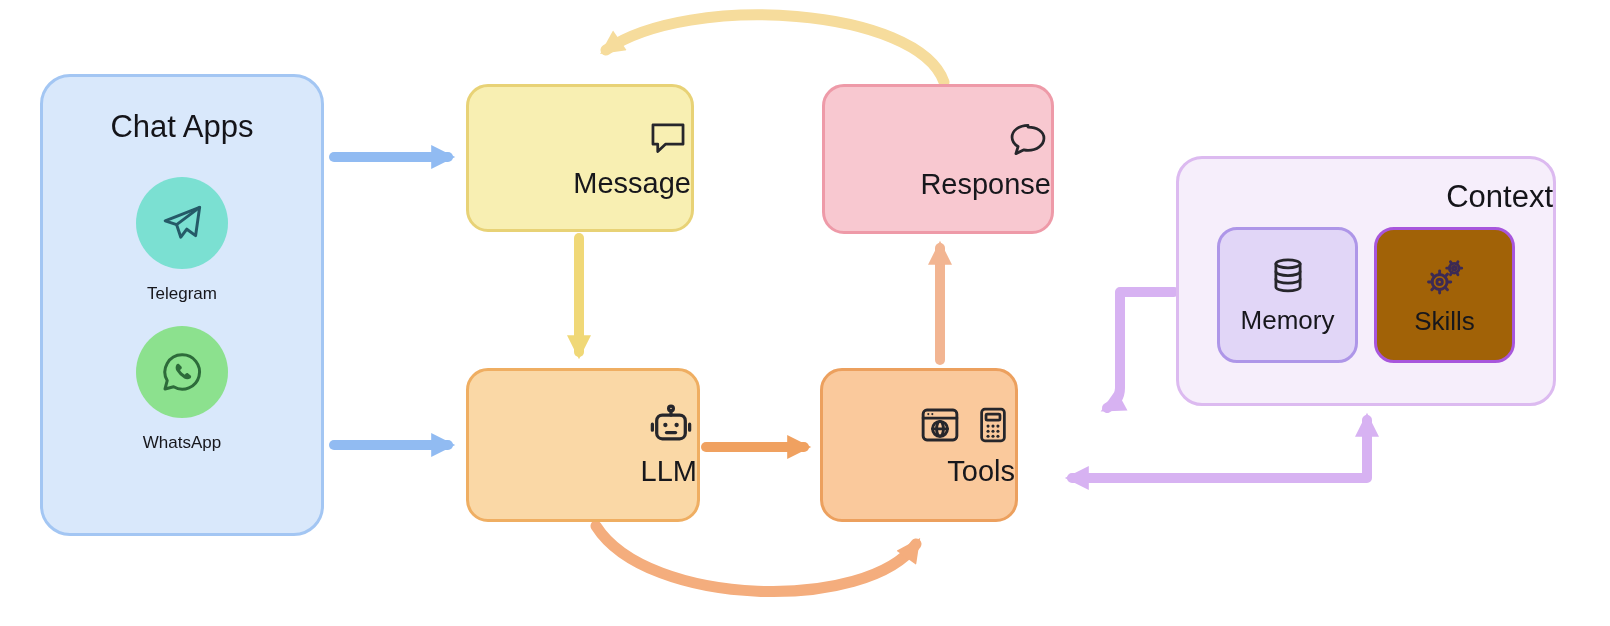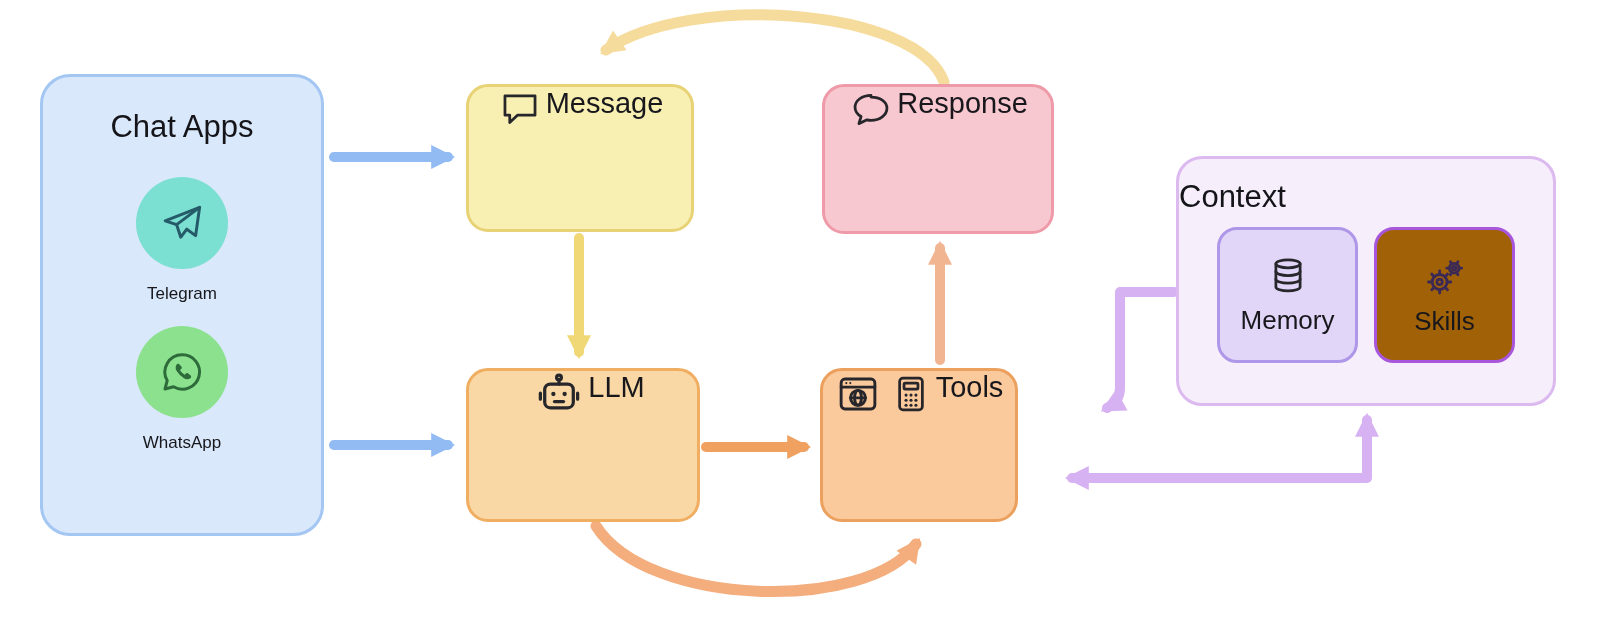--- a/index.html
+++ b/index.html
@@ -31,41 +31,41 @@
     width:92px; height:92px; border-radius:50%;
     display:flex; align-items:center; justify-content:center;
   }
   .circle-telegram { background:#7be0d2; margin-top:32px; }
   .circle-whatsapp { background:#8ce18e; margin-top:22px; }
   .app-label { font-size:17px; margin-top:15px; }
 
   
   .node {
     border:3px solid; border-radius:22px;
-    display:flex; flex-direction:row; align-items:flex-start; justify-content:center;
+    display:flex; flex-direction:column; align-items:flex-end; justify-content:center;
     gap:3px;
   }
   .node-label { font-size:29px; }
   .message-node  { left:466px; top:84px;  width:228px; height:148px; background:#f8efb2; border-color:#e8d276; }
   .response-node { left:822px; top:84px;  width:232px; height:150px; background:#f8c8d0; border-color:#ee9aa8; }
   .llm-node      { left:466px; top:368px; width:234px; height:154px; background:#fad8a6; border-color:#efae62;padding-left:12px; }
   .tools-node    { left:820px; top:368px; width:198px; height:154px; background:#fac99c; border-color:#eca05e; }
   .node-icons-row { display:flex; align-items:center; gap:8px; }
 
   .agent-loop-label {
     position:absolute; z-index:2;
     left:650px; top:284px; width:220px;
     text-align:center; font-size:33px; font-weight:500; color:#141419;
   }
 
   
   .context-box {
     left:1176px; top:156px; width:380px; height:250px;
     background:#f6eefb; border:3px solid #dcbaf0; border-radius:26px;
-    display:flex; flex-direction:column; align-items:flex-start;
+    display:flex; flex-direction:column; align-items:flex-end;
     padding-top:20px;
   }
   .context-row {
     display:flex; gap:16px; margin-top:12px; width:100%;
     padding:0 38px; justify-content:center;
   }
   .sub-node {
     flex:1; height:136px; border:3px solid; border-radius:20px;
     display:flex; flex-direction:column; align-items:center; justify-content:center;
     gap:2px;

